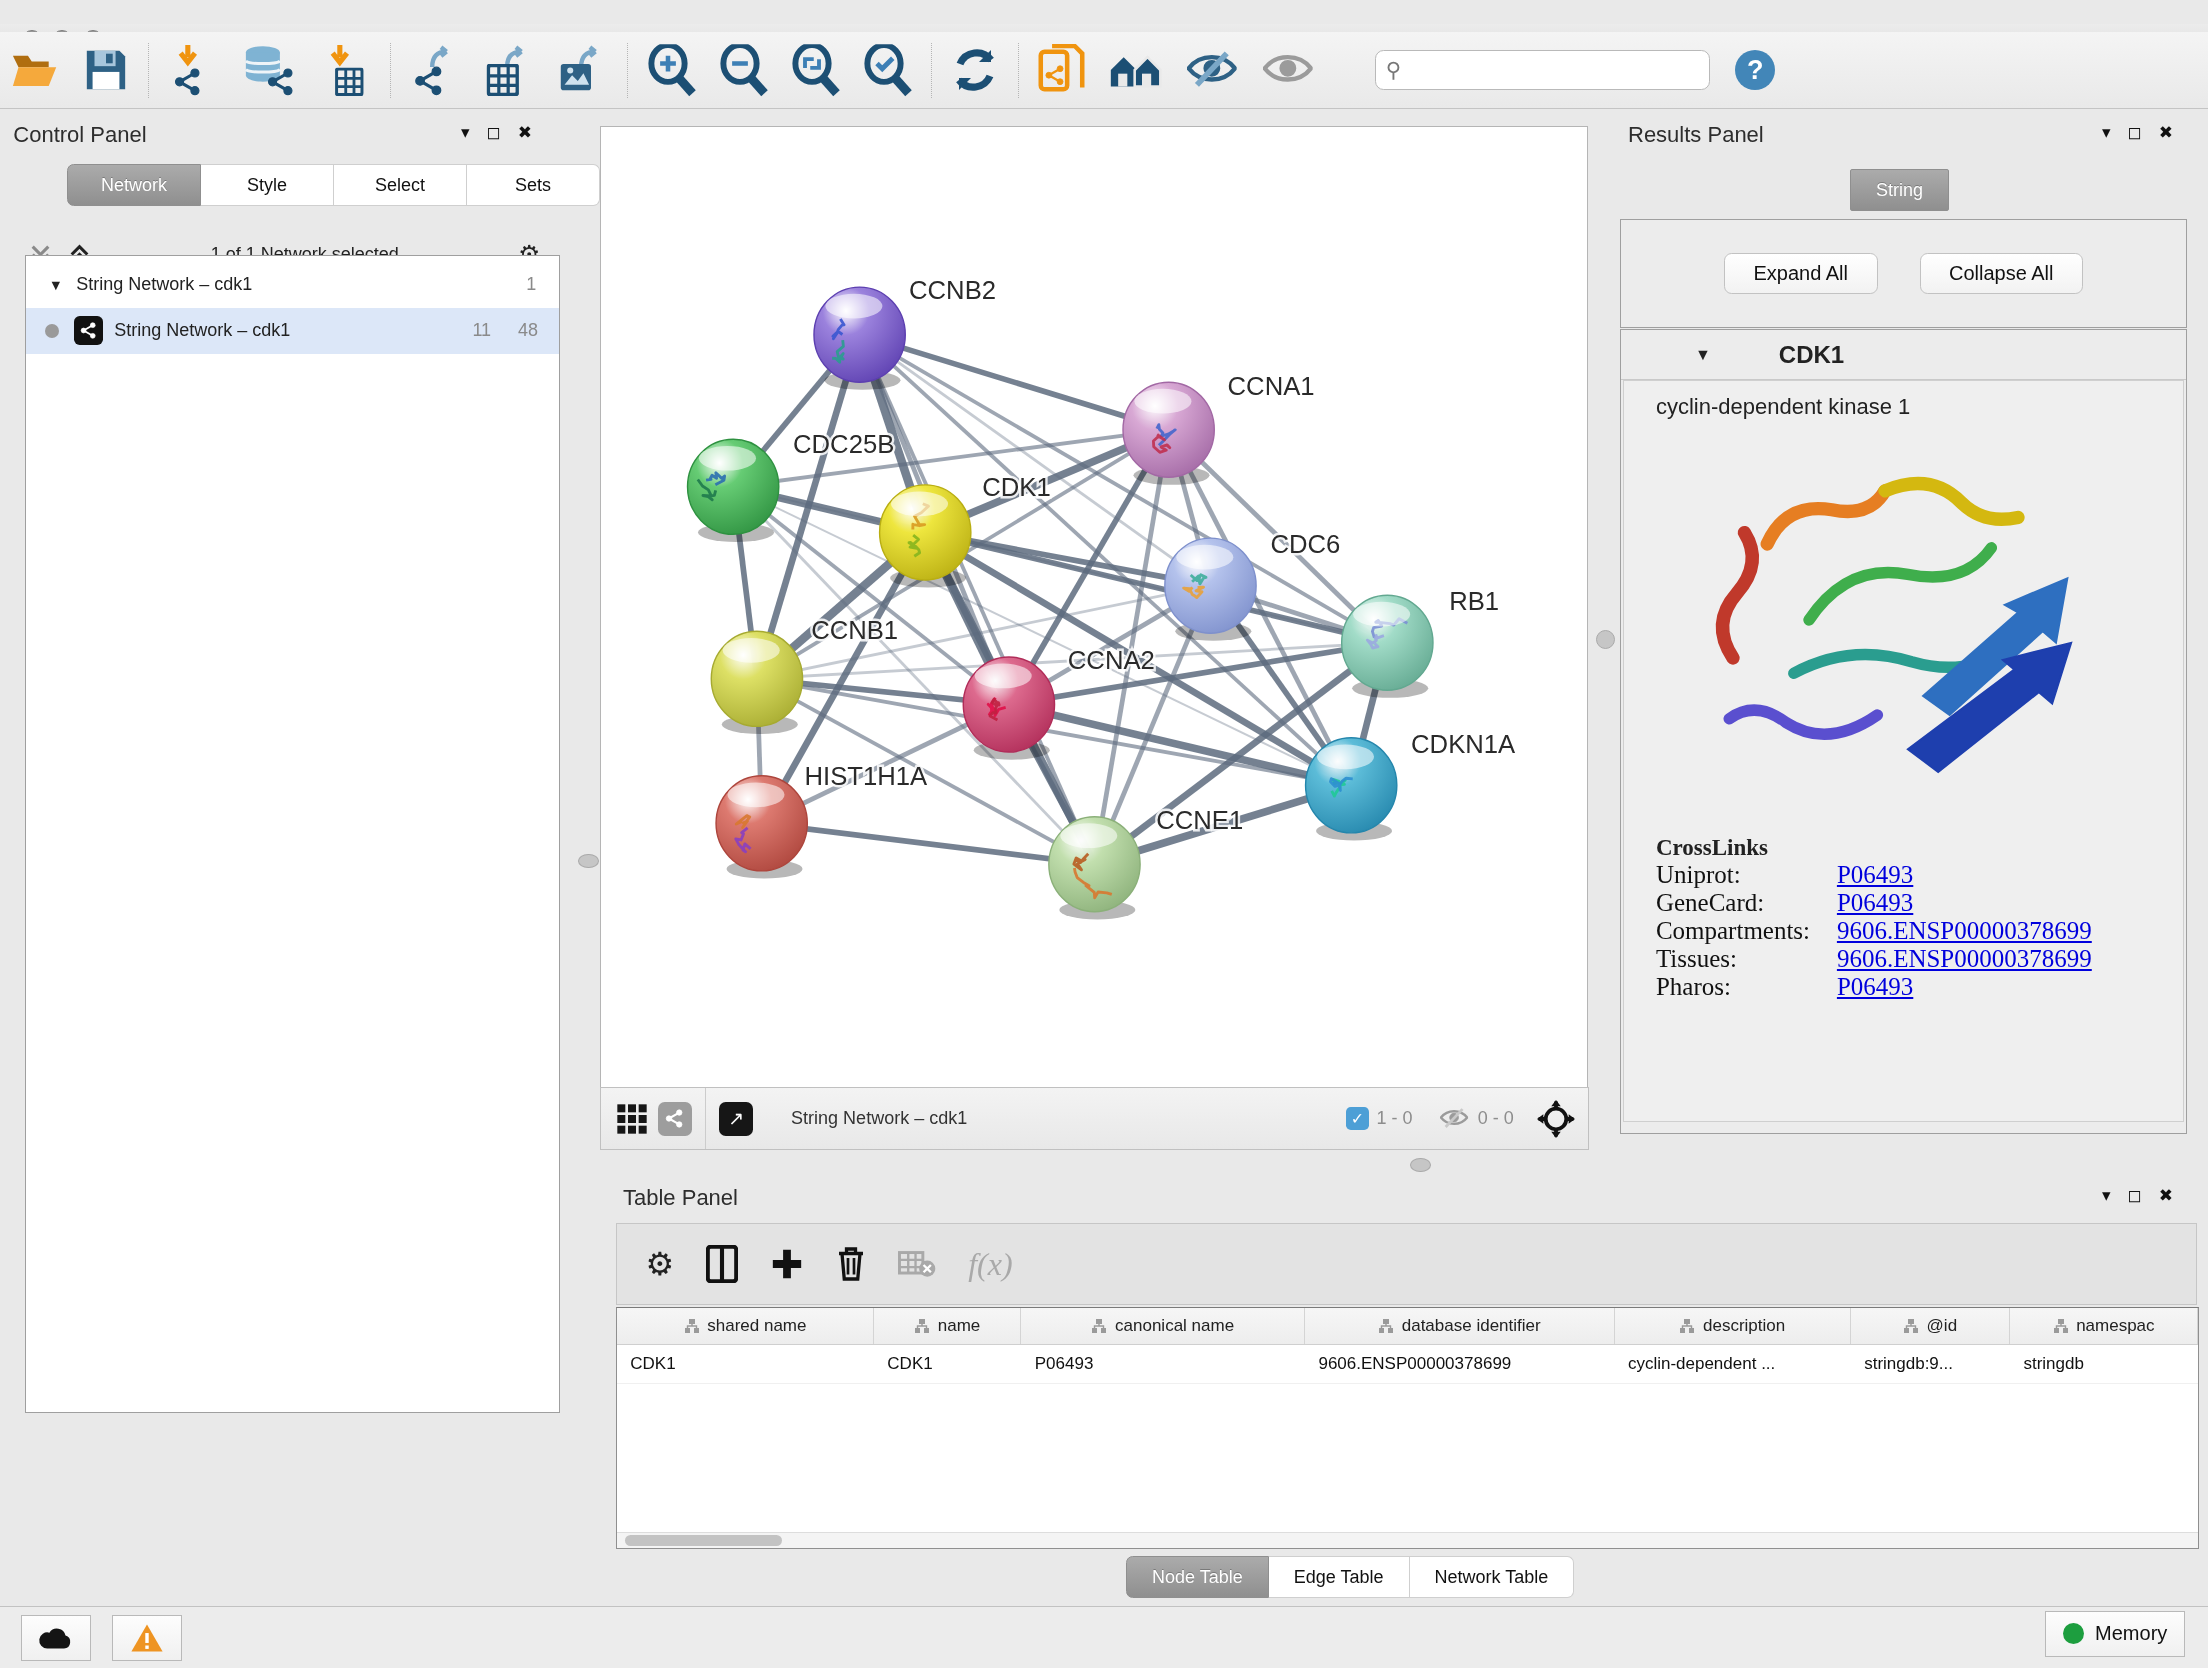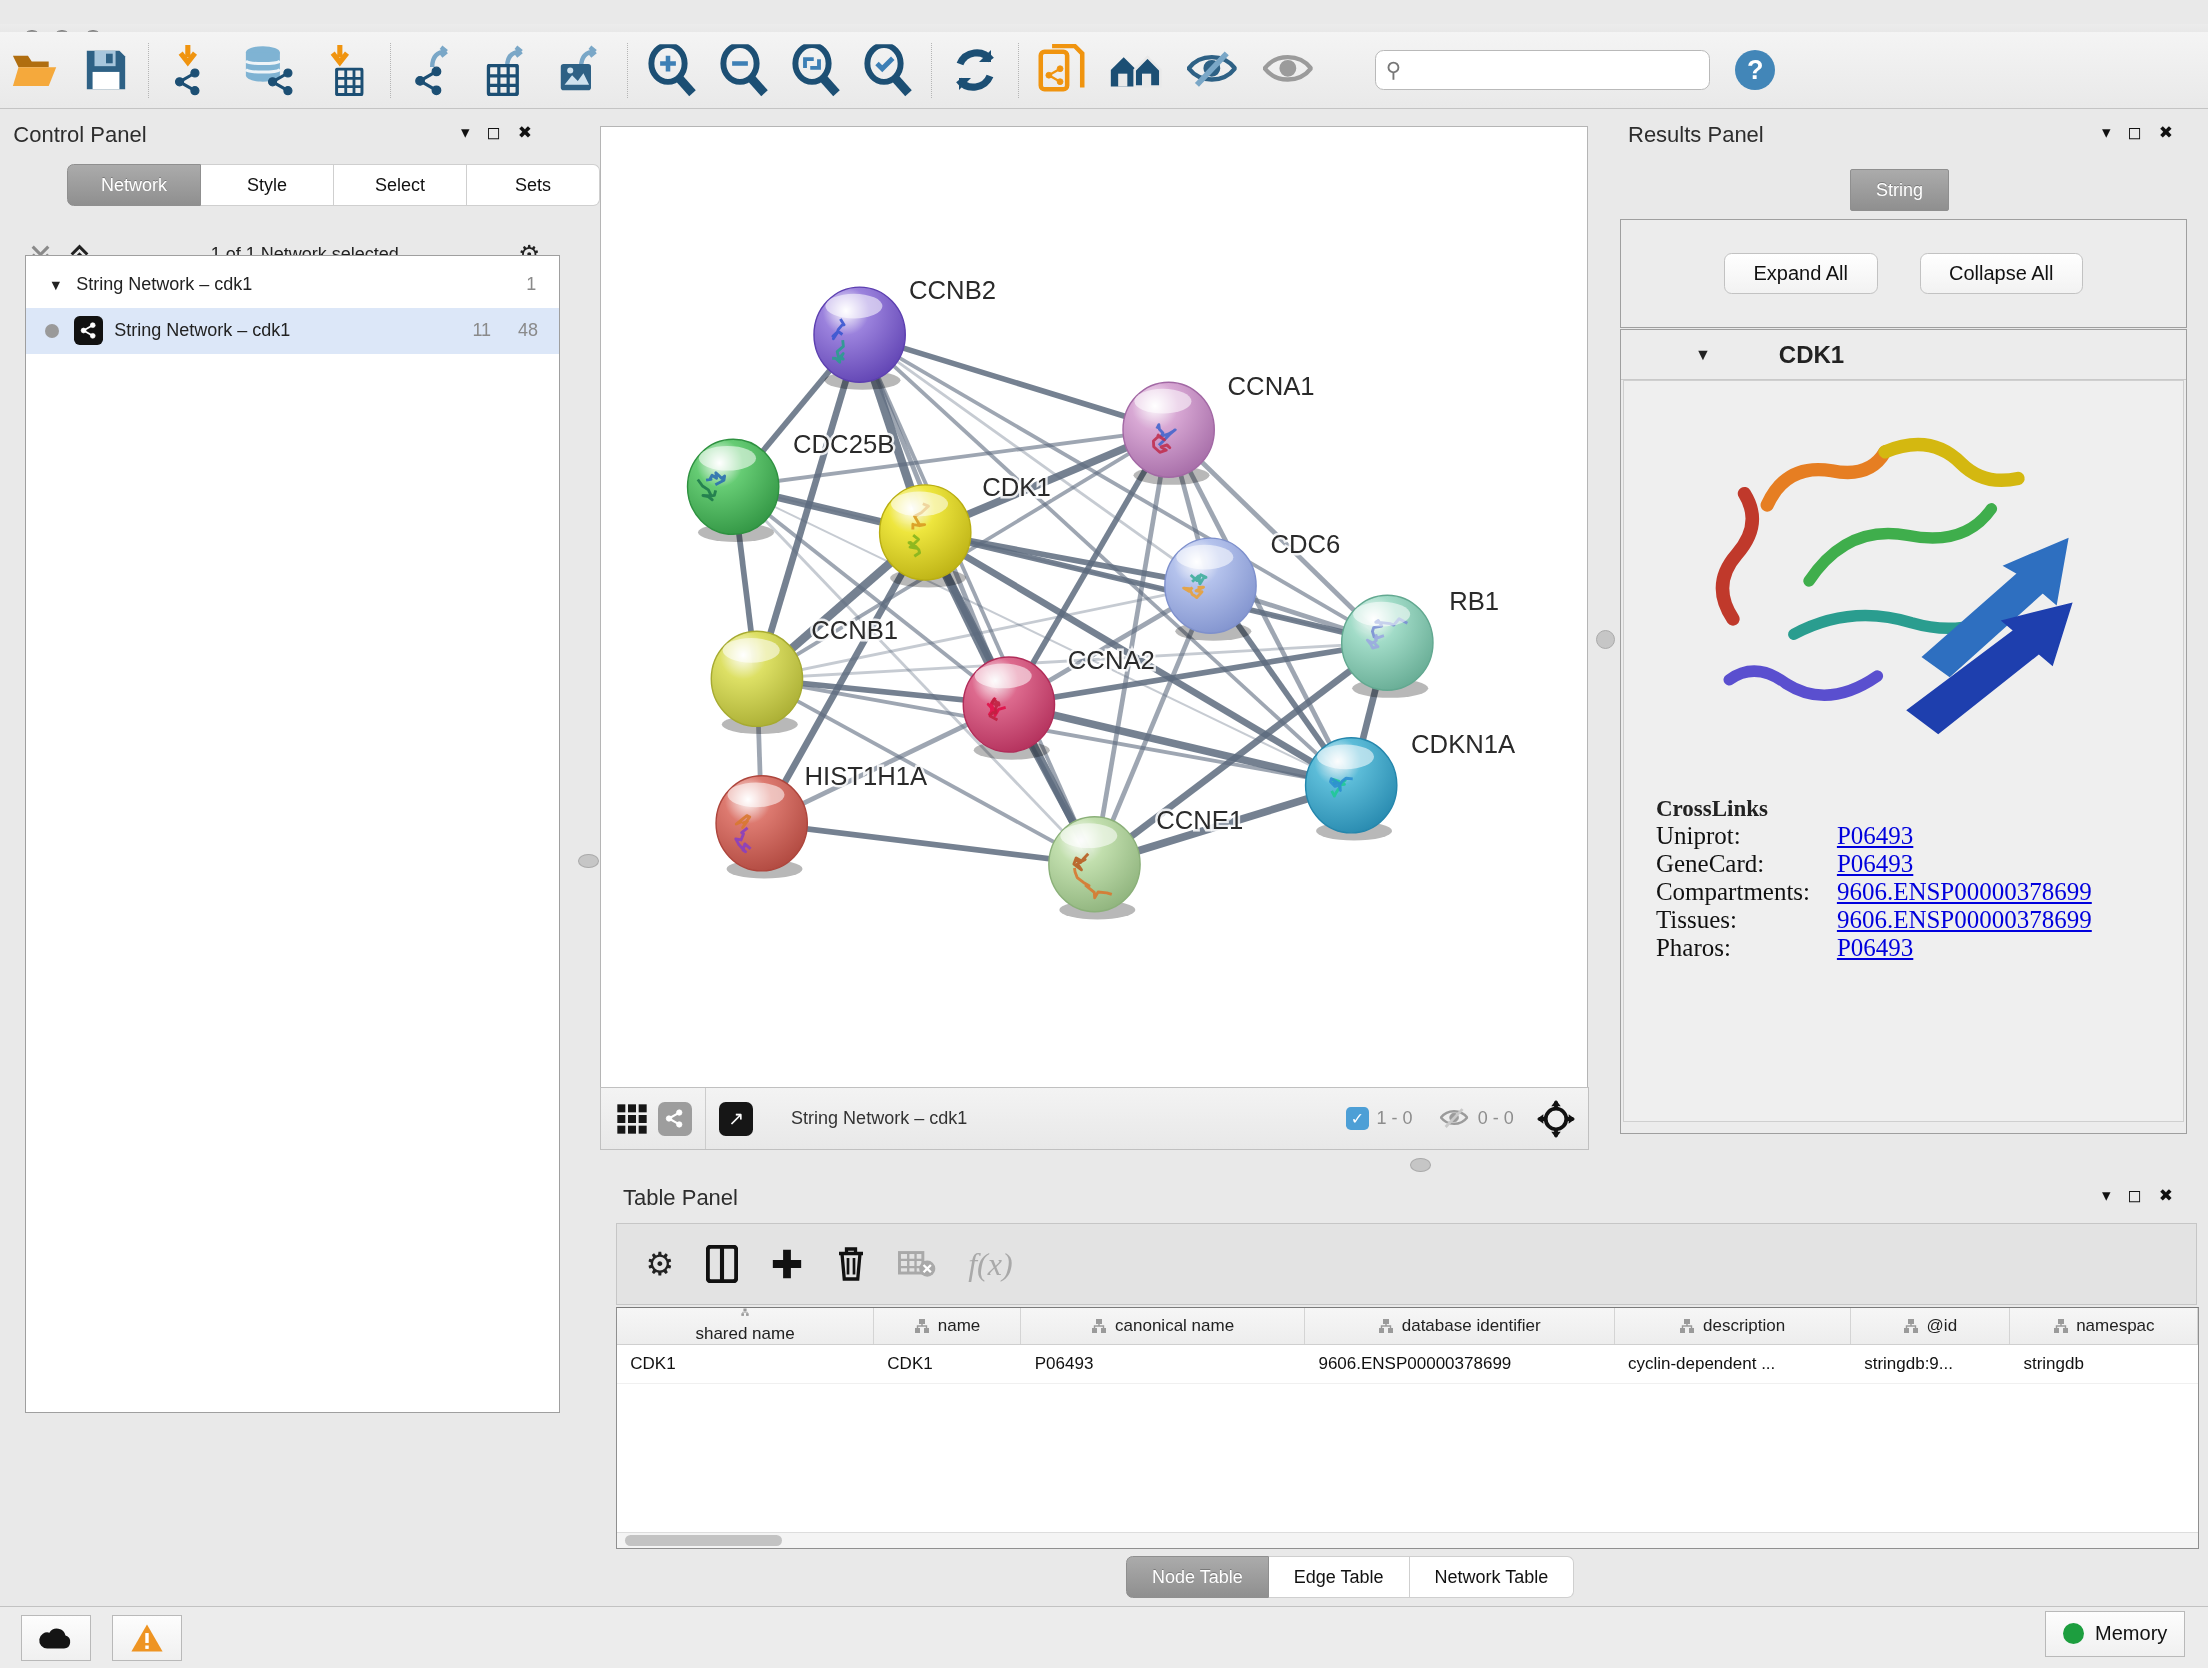--- a/index.html
+++ b/index.html
@@ -579,20 +579,21 @@
   <button class="btn">Expand All</button>
   <button class="btn">Collapse All</button>
 </div>
 
 <div class="res-box" style="left:1620px;top:329px;width:565px;height:803px">
   <div style="display:flex;align-items:center;height:49px;border-bottom:1px solid #c9c9c9">
     <span style="font-size:16px;margin-left:74px">▼</span>
     <span style="font-size:24px;font-weight:bold;margin-left:68px">CDK1</span>
   </div>
   <div style="border:1px solid #cfcfcf;margin:0 1.9px;height:742px;box-sizing:border-box;background:#efefef">
+    <div style="font-size:22px;padding:13.3px 0 0 32px">cyclin-dependent kinase 1</div>
 
     <svg id="ribbon" width="418" height="380" viewBox="0 0 220 200" style="display:block;margin:9.5px auto 0">
       <path d="M20 120 q-12 -18 2 -34 q14 -16 4 -32" fill="none" stroke-width="7" stroke-linecap="round" stroke="#c0392b"></path>
       <path d="M38 60 q10 -22 34 -18 q20 4 28 -10" fill="none" stroke-width="7" stroke-linecap="round" stroke="#e67e22"></path>
       <path d="M100 32 q24 -10 40 6 q12 12 30 8" fill="none" stroke-width="7" stroke-linecap="round" stroke="#d4b810"></path>
       <path d="M60 100 q20 -30 52 -24 q30 6 44 -14" fill="none" stroke-width="6" stroke-linecap="round" stroke="#3fae4c"></path>
       <path d="M52 128 q30 -16 62 -6 q28 8 48 -6" fill="none" stroke-width="6" stroke-linecap="round" stroke="#2a9d8f"></path>
       <path d="M120 140 L170 96 L163 92 L196 78 L190 112 L183 106 L134 150 Z" stroke-width="1" stroke="#2e6fc0" fill="#2e6fc0"></path>
       <path d="M112 168 L168 126 L162 121 L198 112 L188 144 L181 138 L128 180 Z" stroke-width="1" stroke="#1e3fae" fill="#1e3fae"></path>
       <path d="M96 150 q-26 18 -48 4 q-16 -12 -30 -2" fill="none" stroke-width="6" stroke-linecap="round" stroke="#5a4fcf"></path>
@@ -651,21 +652,21 @@
     <rect x="1" y="1" width="16" height="14" fill="none" stroke="#a9a9a9" stroke-width="2"></rect>
     <path d="M1 6 h16 M1 11 h16 M7 1 v14 M12 1 v14" stroke="#a9a9a9" stroke-width="1.6"></path>
     <circle cx="20" cy="12" r="5.5" fill="#a9a9a9"></circle>
       <path d="M17.5 9.5 l5 5 M22.5 9.5 l-5 5" stroke="#fff" stroke-width="1.6"></path>
   </svg>
   <span style="font-family:'Liberation Serif',serif;font-style:italic;font-size:32px;color:#a9a9a9">f(x)</span>
 </div>
 
 <div class="tbl-area" style="left:616px;top:1307px;width:1581px;height:240px">
   <div class="tbl-head" id="tbl-head">
-      <div class="th" style="width: 260px; flex-direction: column;">
+      <div class="th" style="width: 260px;">
         <svg width="16" height="16" viewBox="0 0 16 16">
           <rect x="5" y="1" width="6" height="5" fill="#9a9a9a"></rect>
           <rect x="1" y="10" width="5" height="5" fill="#9a9a9a"></rect>
           <rect x="10" y="10" width="5" height="5" fill="#9a9a9a"></rect>
           <path d="M8 6 v2 M3.5 10 V8 h9 v2" stroke="#9a9a9a" fill="none" stroke-width="1.4"></path>
         </svg>
         <span>shared name</span>
       </div>
       <div class="th" style="width: 149px;">
         <svg width="16" height="16" viewBox="0 0 16 16">

